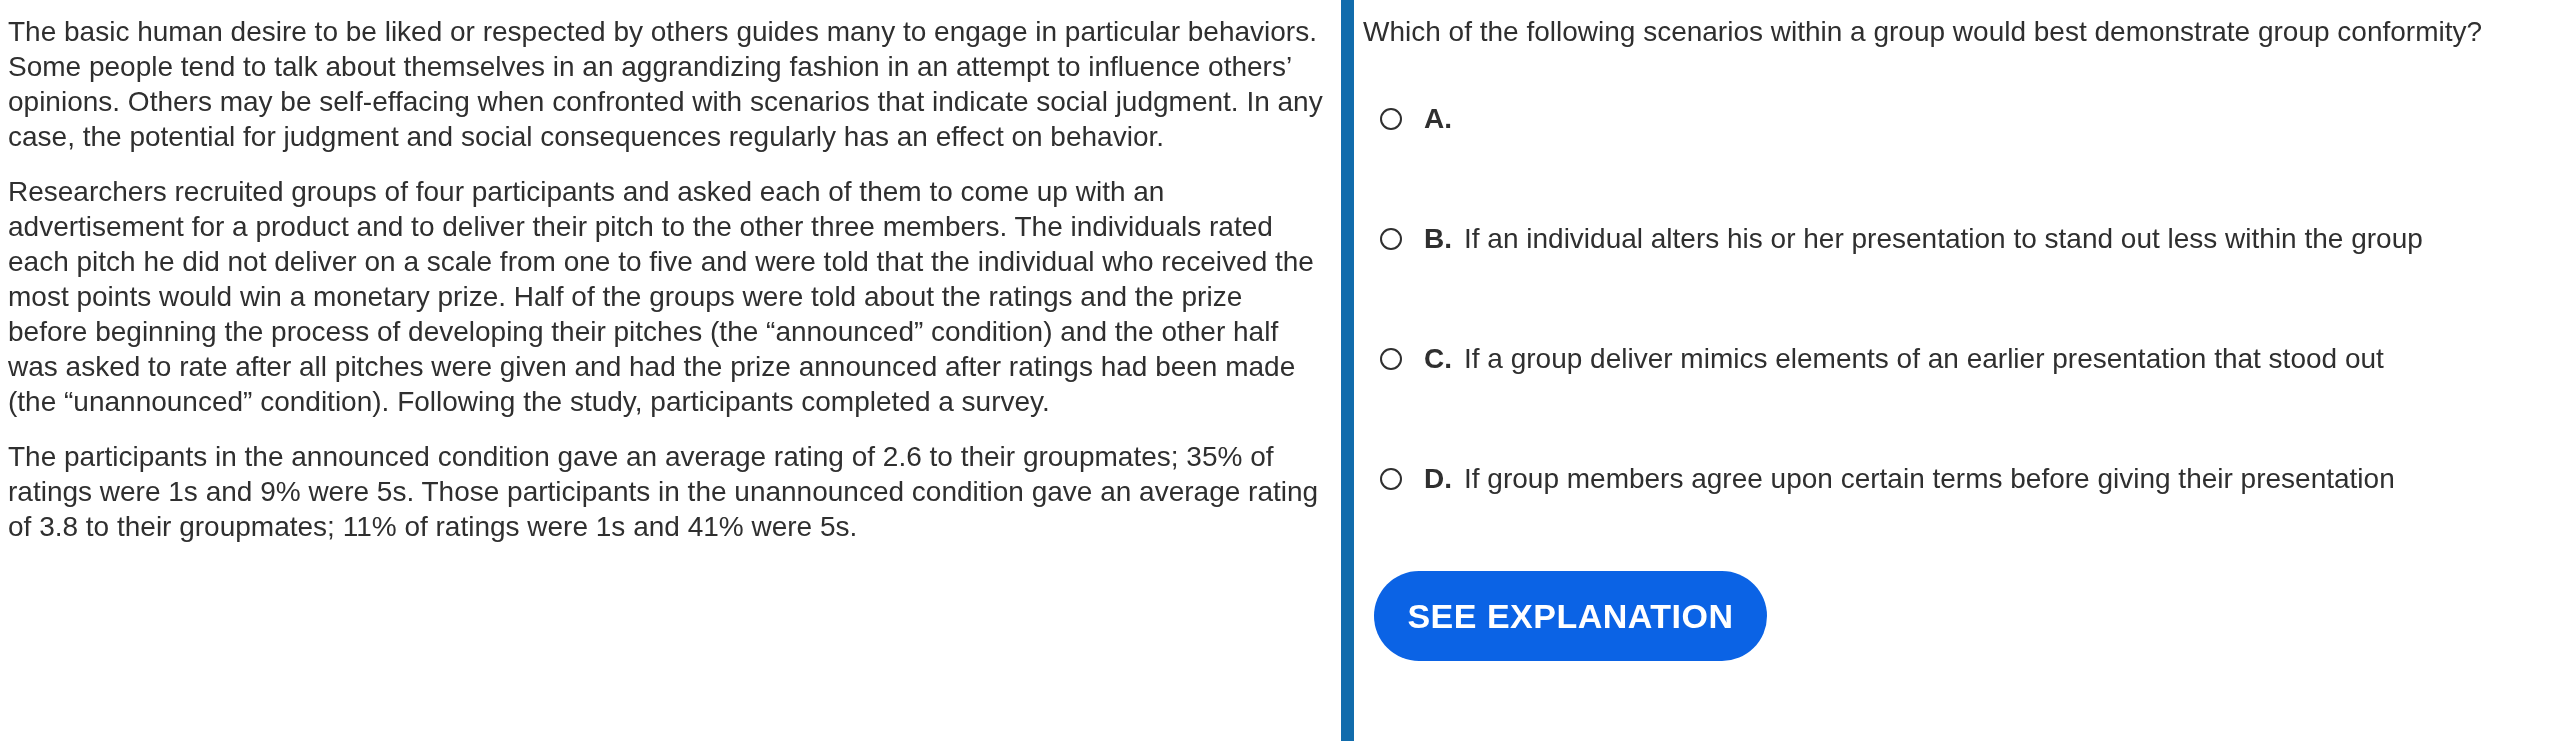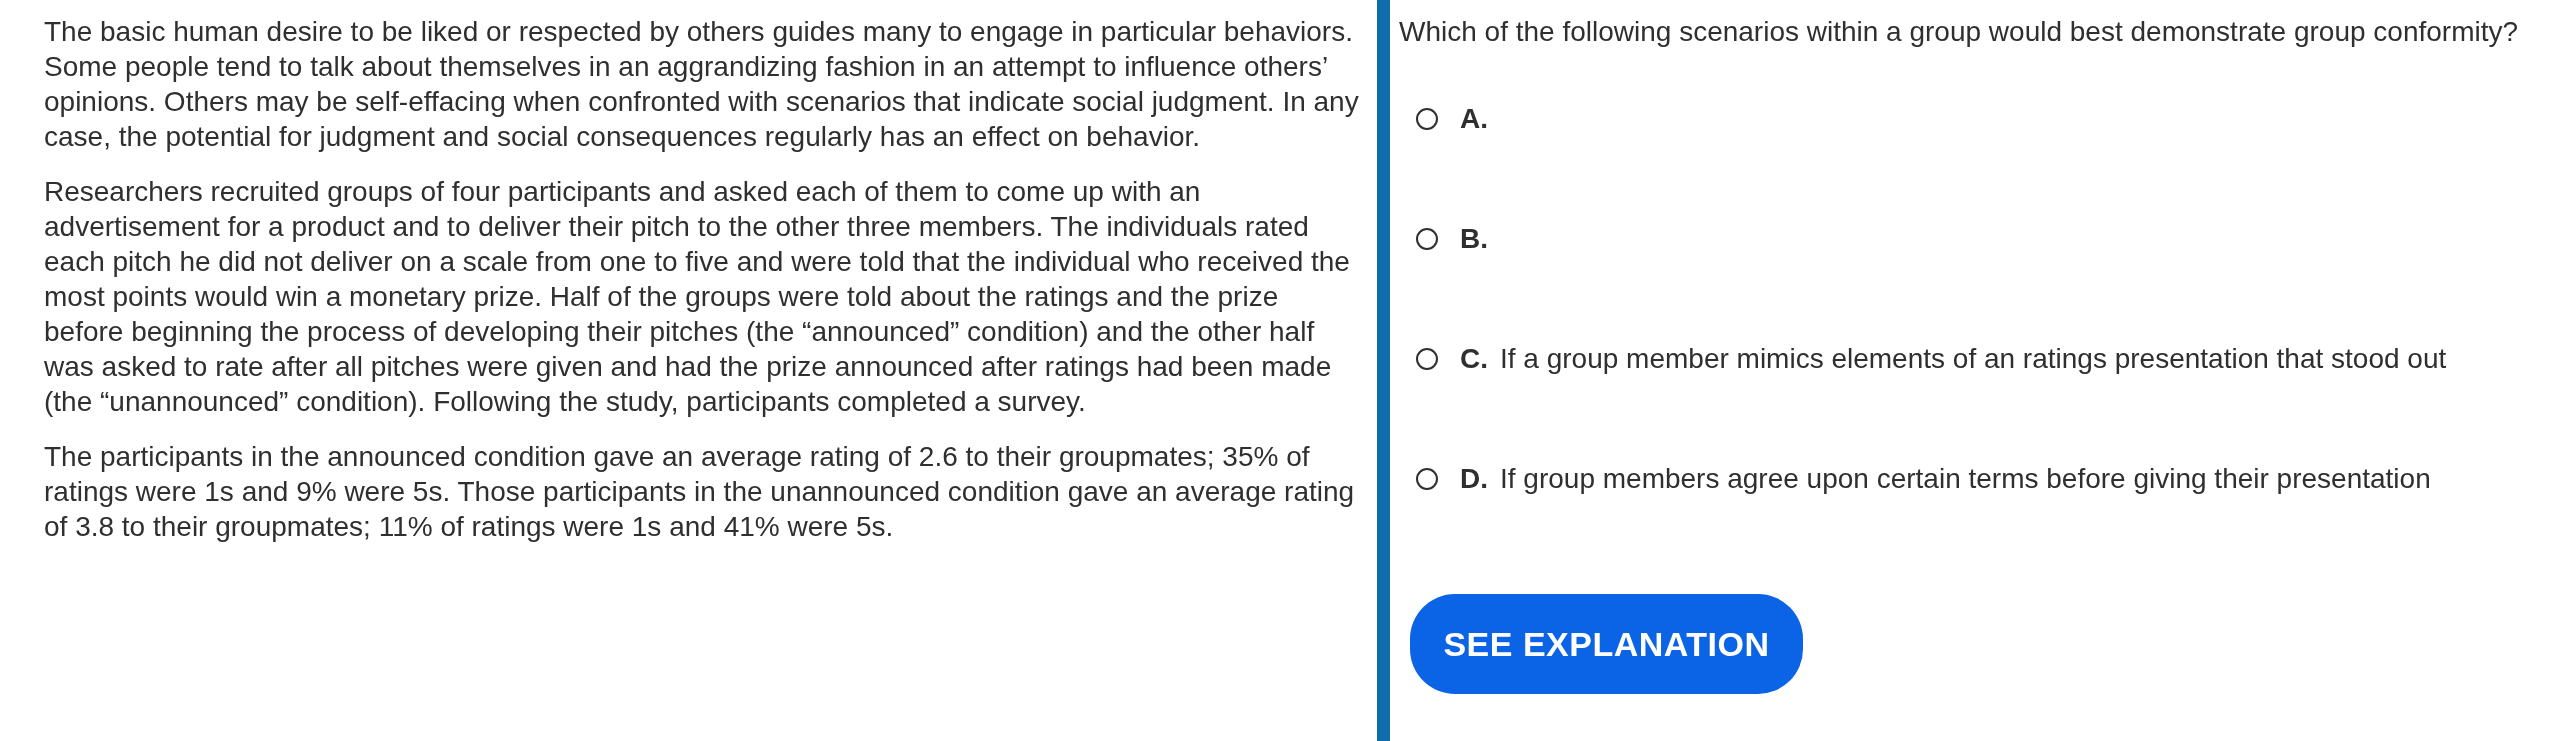--- a/index.html
+++ b/index.html
@@ -23,21 +23,20 @@
     width: 2576px;
     height: 742px;
   }
   
   .passage-panel {
     width: 1341px;
     flex: 0 0 1341px;
     padding: 14px 14px 0 8px;
     font-size: 28px;
     line-height: 35px;
-    margin-left: 36px;
   }
   .passage-panel p {
     margin: 0 0 20px 0;
   }
   
   .divider {
     width: 13px;
     flex: 0 0 13px;
     background: var(--divider);
     height: 742px;
@@ -78,23 +77,23 @@
     font-weight: 700;
     margin-left: 22px;
   }
   .option-text {
     margin-left: 12px;
   }
   .explanation-button {
     display: flex;
     align-items: center;
     justify-content: center;
-    margin: 97px 0 0 11px;
+    margin: 74px 0 0 11px;
     width: 393px;
-    height: 100px;
+    height: 90px;
     border: none;
     border-radius: 45px;
     background: var(--button);
     color: var(--button_text);
     font-family: "Liberation Sans", sans-serif;
     font-size: 34px;
     font-weight: 700;
     letter-spacing: 0.5px;
     cursor: pointer;
   }
@@ -116,26 +115,27 @@
     <p class="question-text">Which of the following scenarios within a group would best demonstrate group conformity?</p>
 
     <div class="option-row first">
       <span class="radio"></span>
       <span class="option-letter">A.</span>
     </div>
 
     <div class="option-row">
       <span class="radio"></span>
       <span class="option-letter">B.</span>
+      <span class="option-text">If an individual alters his or her presentation to stand out less within the group</span>
     </div>
 
     <div class="option-row">
       <span class="radio"></span>
       <span class="option-letter">C.</span>
-      <span class="option-text">If a group member mimics elements of an ratings presentation that stood out</span>
+      <span class="option-text">If a group deliver mimics elements of an earlier presentation that stood out</span>
     </div>
 
     <div class="option-row">
       <span class="radio"></span>
       <span class="option-letter">D.</span>
       <span class="option-text">If group members agree upon certain terms before giving their presentation</span>
     </div>
 
     <button class="explanation-button">SEE EXPLANATION</button>
   </div>

